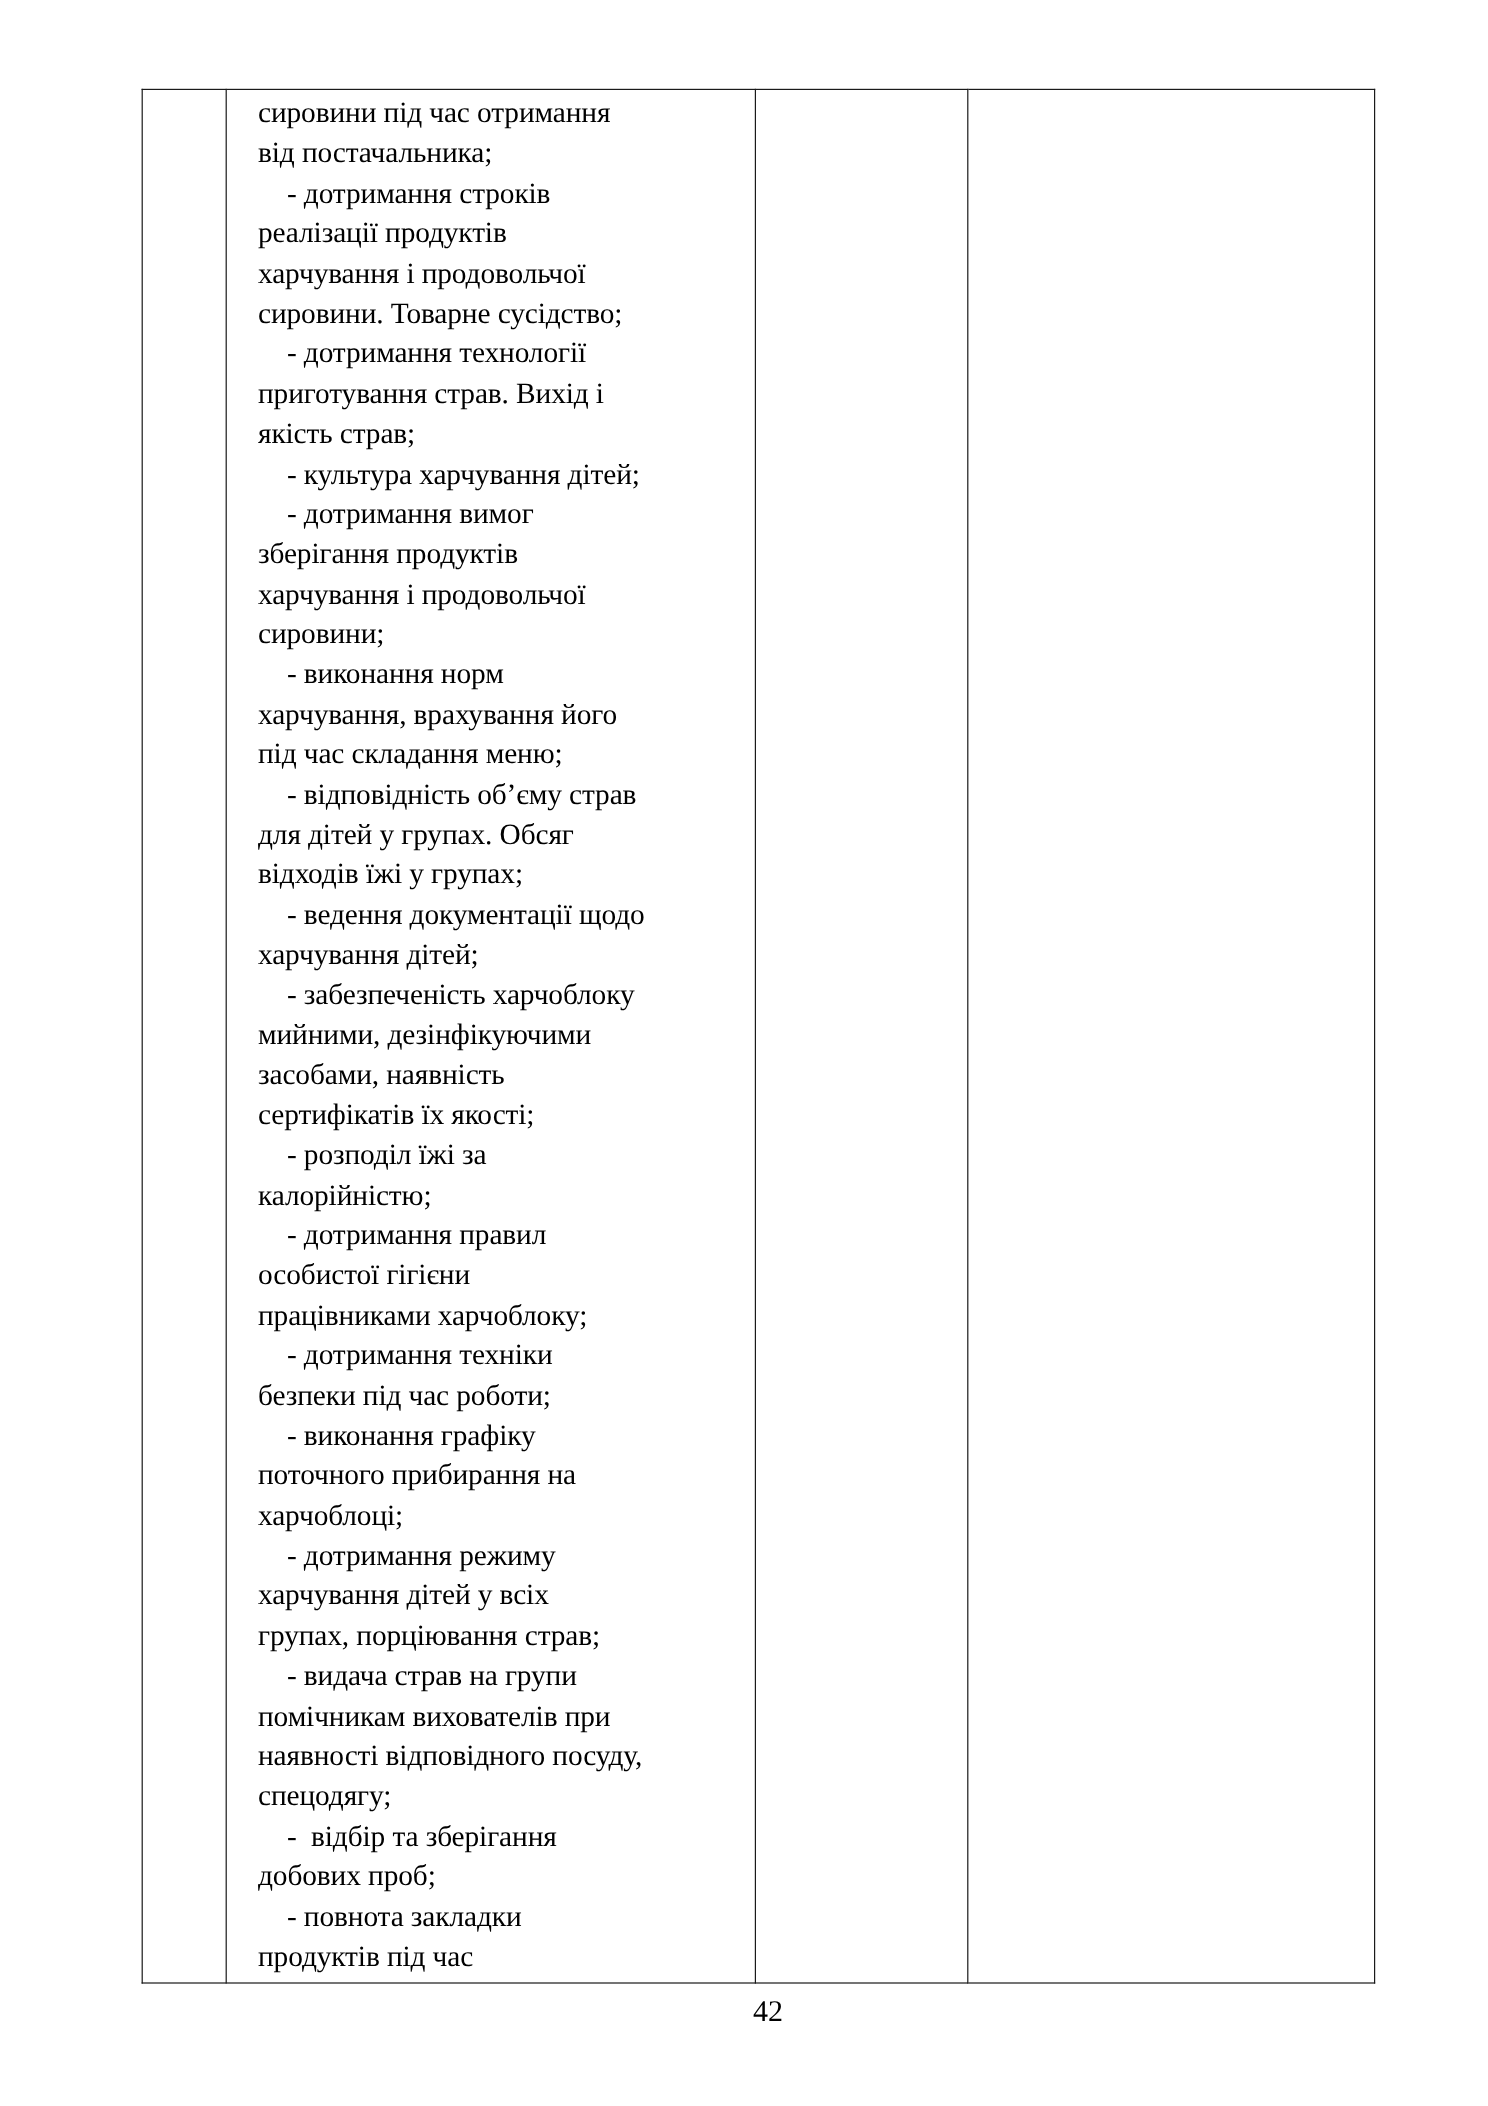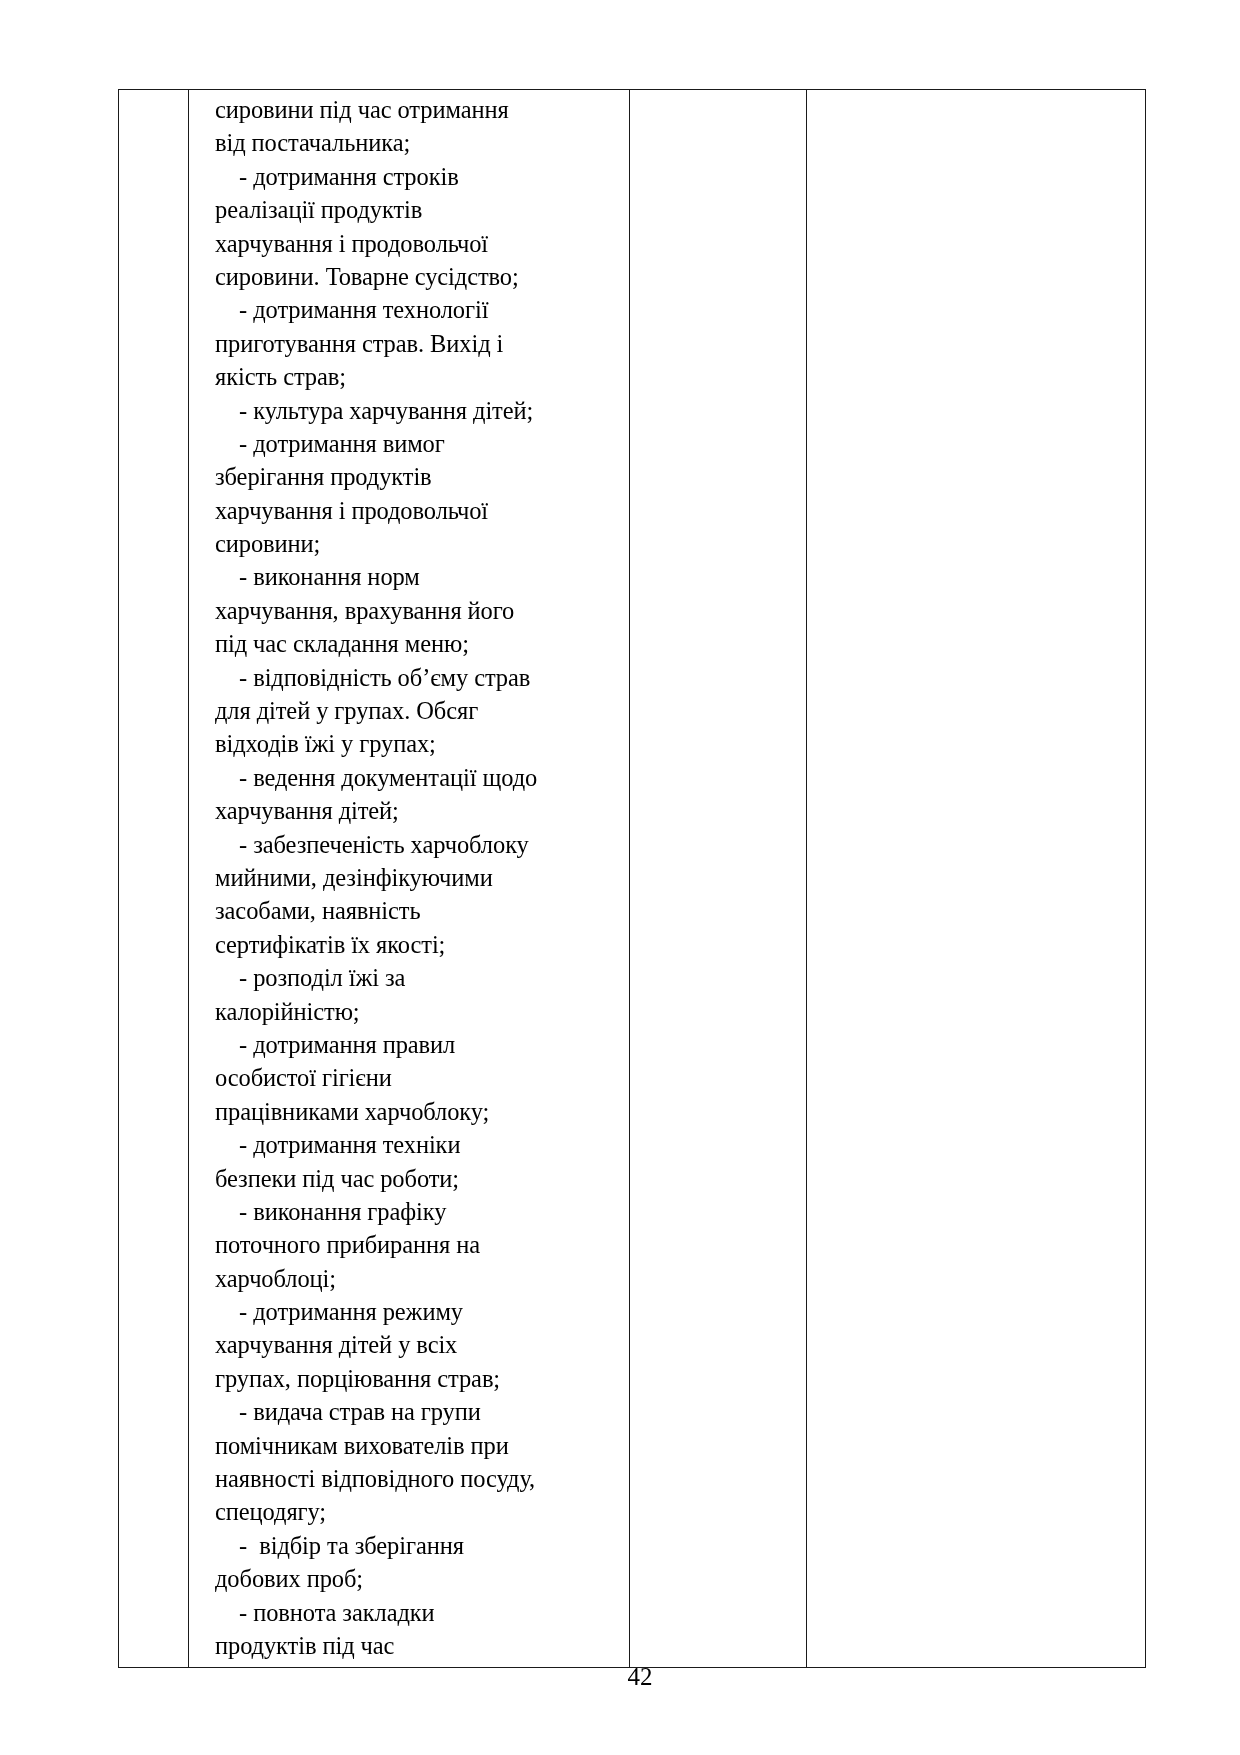--- a/index.html
+++ b/index.html
@@ -17,21 +17,21 @@
   }
   .page {
     position: absolute;
     left: 0; top: 0;
     width: 1240px;
     height: 1755px;
   }
   .doc-table {
     position: absolute;
     left: 118px;
-    top: 89px;
+    top: 74px;
     width: 1027px;
     height: 1579px;
     border-collapse: collapse;
     table-layout: fixed;
   }
   .doc-table td {
     border: 1.5px solid #1a1a1a;
     vertical-align: top;
     padding: 0;
   }

